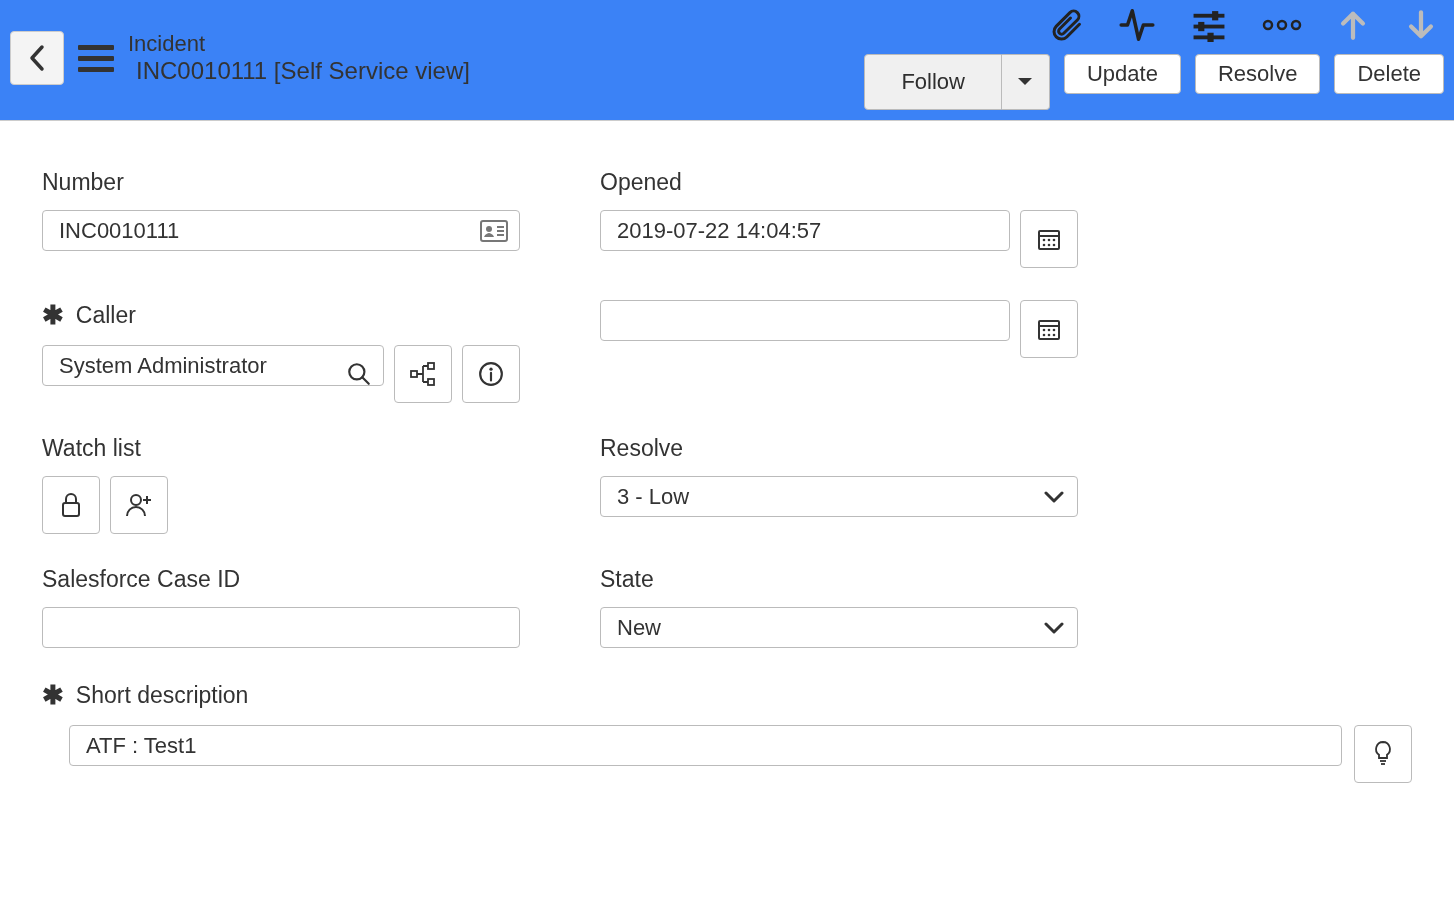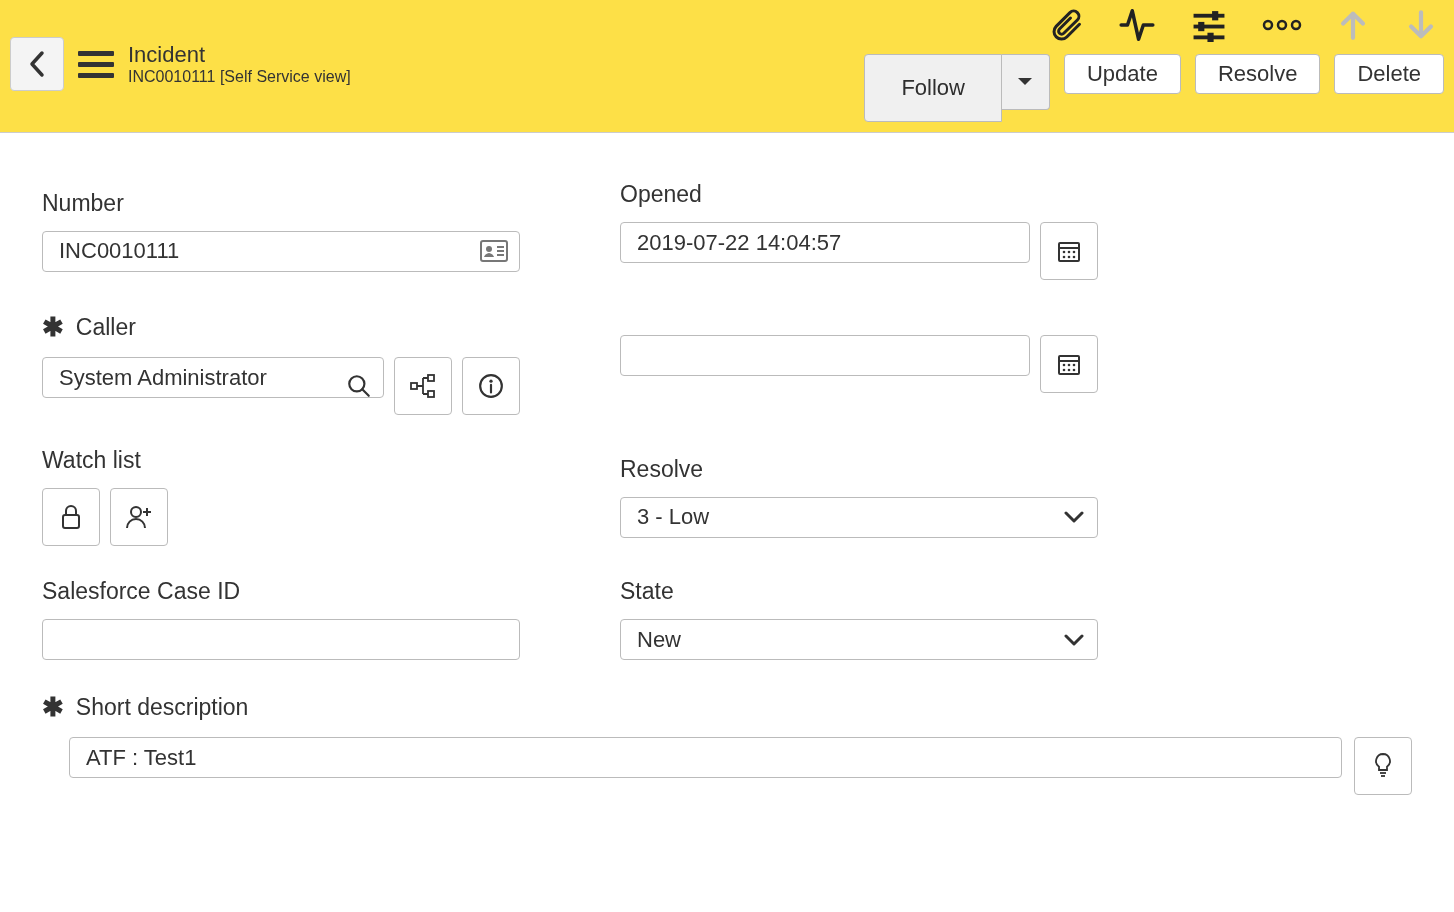--- a/index.html
+++ b/index.html
@@ -3,21 +3,21 @@
 <meta charset="utf-8">
 <style>
 * { box-sizing: border-box; margin: 0; padding: 0; }
 body {
   font-family: -apple-system, BlinkMacSystemFont, "Segoe UI", Helvetica, Arial, sans-serif;
   background: #fff;
   color: #2e2e2e;
   width: 1454px;
 }
 .header {
-  background: #fde047;
+  background: #3b82f6;
   border-bottom: 1px solid #ccc;
   padding: 6px 10px 10px 10px;
 }
 .header-top {
   display: flex;
   align-items: center;
   justify-content: space-between;
 }
 .header-left {
   display: flex;
@@ -45,22 +45,23 @@
   width: 36px;
   height: 5px;
   background: #333;
   border-radius: 1px;
 }
 .title-block .title-main {
   font-size: 22px;
   color: #333;
 }
 .title-block .title-sub {
-  font-size: 16px;
+  font-size: 24px;
   color: #333;
+  margin-left: 8px;
 }
 .header-right {
   display: flex;
   flex-direction: column;
   align-items: flex-end;
   gap: 10px;
 }
 .icon-row {
   display: flex;
   align-items: center;
@@ -88,21 +89,21 @@
   align-items: center;
 }
 .btn-split {
   display: flex;
 }
 .btn-split .btn-main {
   background: #f0f0f0;
   border: 1px solid #bbb;
   border-radius: 4px 0 0 4px;
   padding: 0 36px;
-  height: 68px;
+  height: 56px;
   font-size: 22px;
   display: flex;
   align-items: center;
   cursor: pointer;
 }
 .btn-split .btn-caret {
   background: #f0f0f0;
   border: 1px solid #bbb;
   border-left: none;
   border-radius: 0 4px 4px 0;
@@ -111,23 +112,22 @@
   display: flex;
   align-items: center;
   justify-content: center;
   cursor: pointer;
 }
 .form-area {
   padding: 48px 42px 20px 42px;
 }
 .form-row {
   display: flex;
-  gap: 100px;
+  gap: 80px;
   margin-bottom: 32px;
-  align-items: center;
 }
 .form-col {
   flex: 0 0 478px;
 }
 .form-col-right {
   flex: 0 0 478px;
 }
 .field-label {
   font-size: 23px;
   color: #333;

